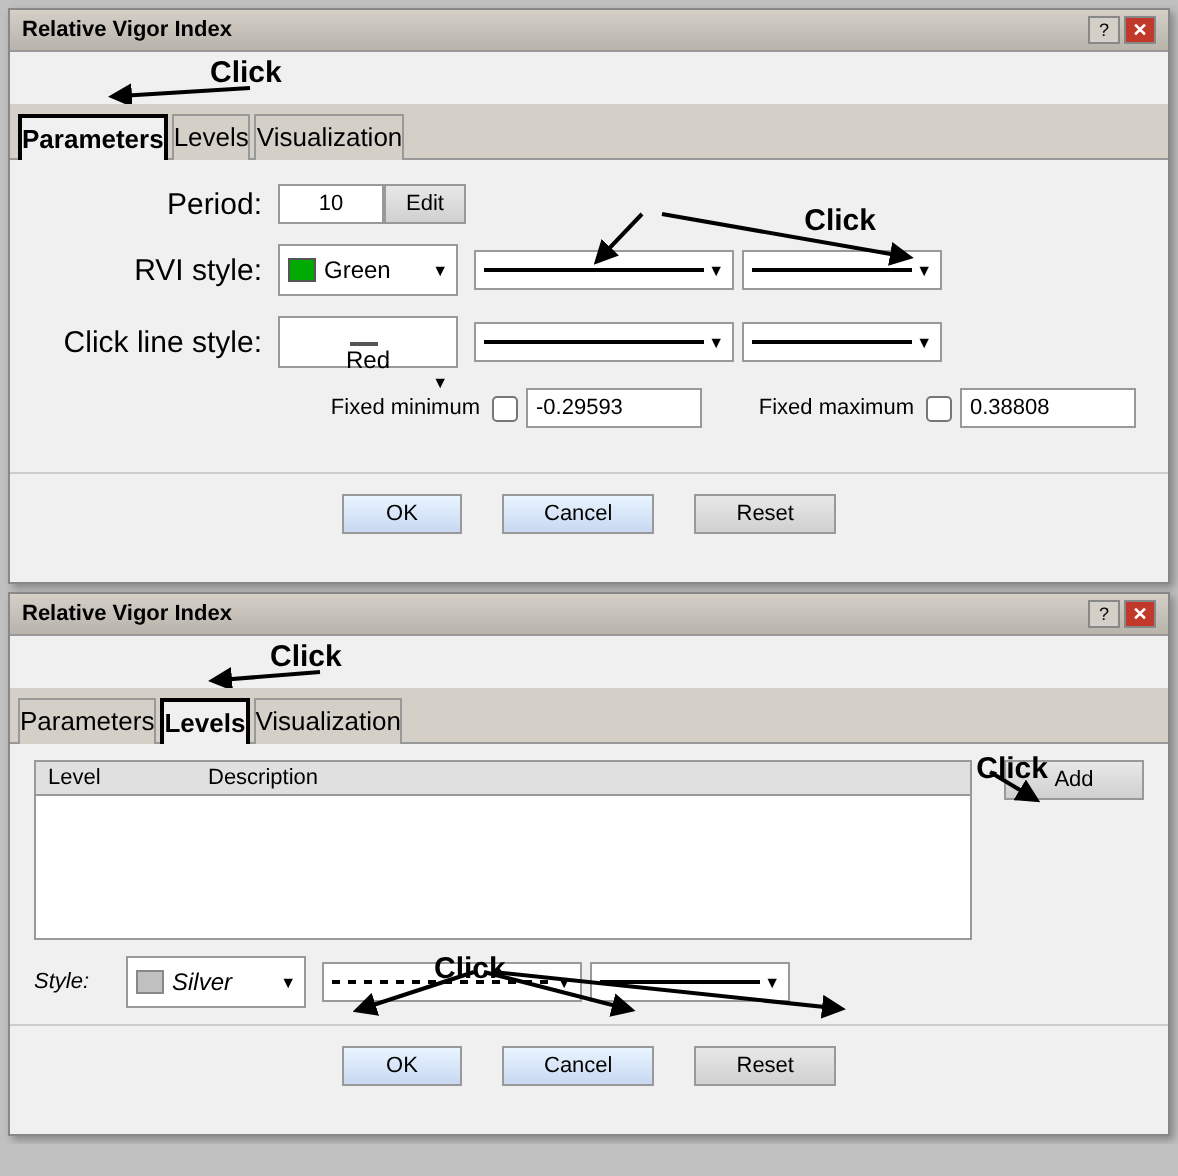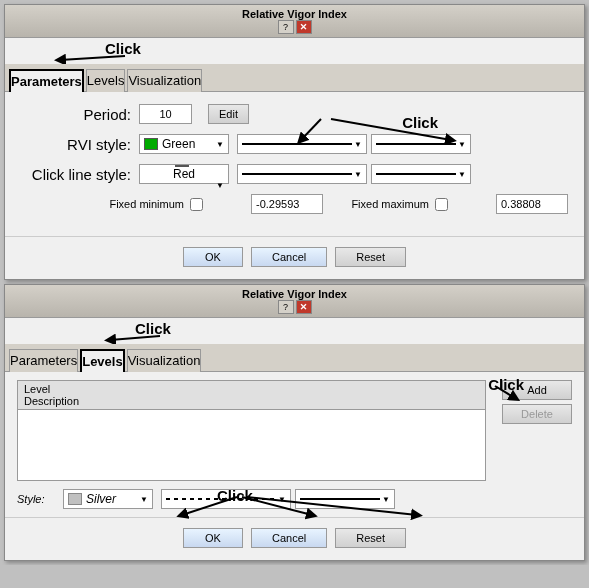--- a/index.html
+++ b/index.html
@@ -12,21 +12,20 @@
       box-shadow: 2px 2px 4px rgba(0,0,0,0.3);
     }
 
     .title-bar {
       background: linear-gradient(to bottom, #d4d0c8, #b8b4ac);
       padding: 3px 6px;
       display: flex;
       align-items: center;
       justify-content: space-between;
       border-bottom: 1px solid #999;
-      flex-direction: column;
     }
 
     .title-bar-text {
       font-weight: bold;
       font-size: 11px;
       color: #000;
     }
 
     .title-bar-buttons {
       display: flex;
@@ -105,37 +104,37 @@
       width: 53px;
       height: 20px;
       border: 1px solid #999;
       background: #fff;
       text-align: center;
       font-size: 11px;
       padding: 1px;
     }
 
     .edit-btn {
-      margin-left: 16px;
+      margin-left: 0;
       padding: 1px 10px;
       border: 1px solid #999;
       background: linear-gradient(to bottom, #e8e8e8, #d0d0d0);
       cursor: pointer;
       font-size: 11px;
       height: 20px;
     }
 
     .color-dropdown {
       display: flex;
       align-items: center;
       border: 1px solid #999;
       background: #fff;
       height: 20px;
       min-width: 90px;
-      padding: 0 4px;
+      padding: 12px 4px;
       cursor: pointer;
       position: relative;
     }
 
     .color-box {
       width: 14px;
       height: 12px;
       margin-right: 4px;
       border: 1px solid #555;
     }
@@ -156,34 +155,33 @@
       cursor: pointer;
     }
 
     .line-preview {
       flex: 1;
       height: 2px;
       background: #000;
     }
 
     .fixed-input {
-      width: 72px;
+      width: 88px;
       height: 20px;
       border: 1px solid #999;
       background: #fff;
       padding: 1px 4px;
       font-size: 11px;
-      margin-left: 44px;
     }
 
     .bottom-buttons {
       display: flex;
       justify-content: center;
-      gap: 8px;
-      padding: 10px 16px 12px;
+      gap: 20px;
+      padding: 10px 16px 24px;
       border-top: 1px solid #ccc;
     }
 
     .bottom-btn {
       padding: 3px 20px;
       border: 1px solid #999;
       background: linear-gradient(to bottom, #e8f4ff, #c8d8f0);
       cursor: pointer;
       font-size: 11px;
       min-width: 60px;
@@ -191,21 +189,20 @@
 
     .bottom-btn.reset {
       background: linear-gradient(to bottom, #e8e8e8, #d0d0d0);
     }
 
     .table-header {
       display: flex;
       background: #e0e0e0;
       border-bottom: 1px solid #999;
       padding: 2px 6px;
-      flex-direction: column;
     }
 
     .table-col {
       font-size: 11px;
       font-weight: normal;
     }
 
     .table-col:first-child {
       width: 80px;
     }
@@ -434,21 +431,20 @@
           <div class="levels-table">
             <div class="table-header">
               <span class="table-col" style="width:80px;">Level</span>
               <span class="table-col">Description</span>
             </div>
             <div style="height:70px;"></div>
           </div>
         </div>
         <div class="side-buttons">
           <button class="side-btn">Add</button>
-          <button class="side-btn disabled">Delete</button>
         </div>
       </div>
 
       <div style="position:relative; margin-top:8px;">
 
         <span class="click-badge" style="top:-2px; left:200px; font-size:15px; font-weight:bold;">Click</span>
         <svg style="position:absolute; top:-2px; left:0; width:100%; height:50px; pointer-events:none;">
           <defs>
             <marker id="ah6" markerWidth="6" markerHeight="6" refX="3" refY="3" orient="auto">
               <path d="M0,0 L0,6 L6,3 z" fill="#000"></path>

